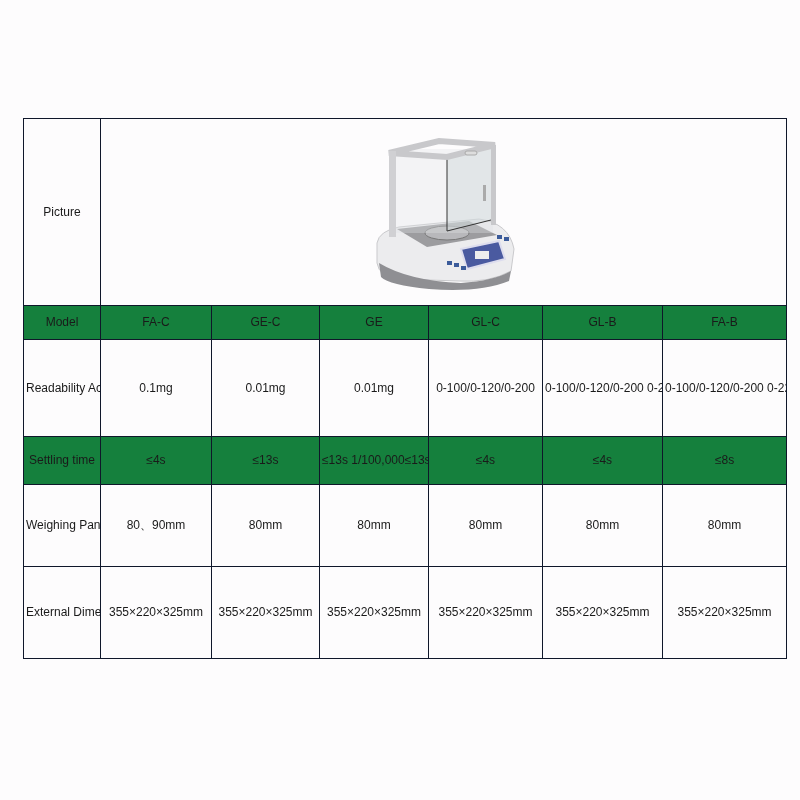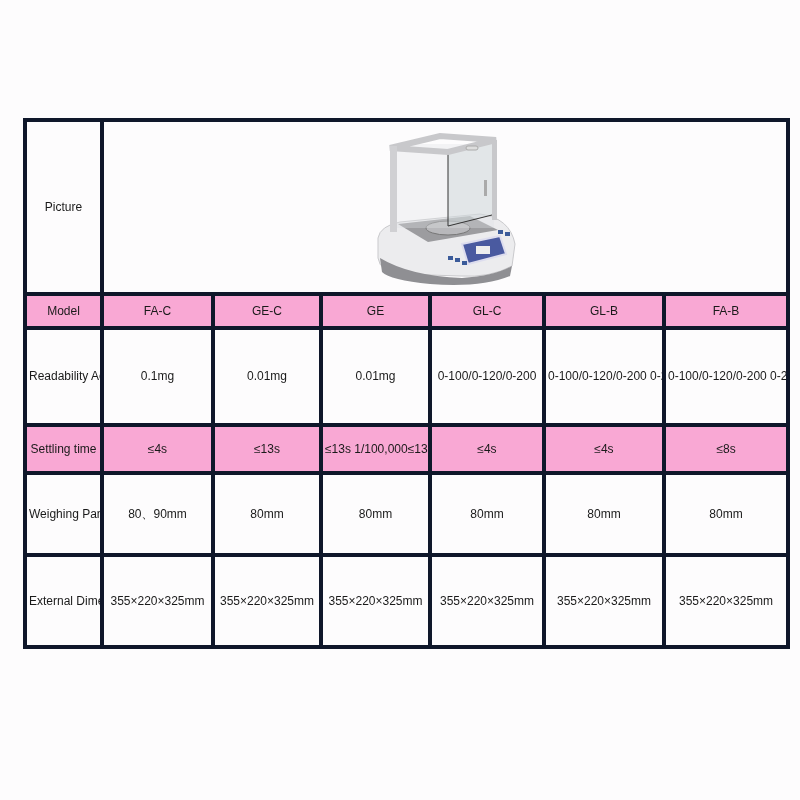--- a/index.html
+++ b/index.html
@@ -13,29 +13,29 @@
   }
   table.spec {
     position: absolute;
     left: 23px; top: 118px;
     width: 763px;
     border-collapse: collapse;
     table-layout: fixed;
     font-size: 12px;
   }
   table.spec td {
-    border: 4px solid #0f172a;
+    border: 1px solid #0f172a;
     text-align: center;
     vertical-align: middle;
-    padding: 0 2px;
+    padding: 8px 2px;
     line-height: 15px;
     white-space: nowrap;
     overflow: hidden;
   }
-  tr.gray td { background: #f9a8d4; }
+  tr.gray td { background: #15803d; }
   td.label { font-size: 12px; line-height: 15px; }
   tr.row-picture { height: 170px; }
   tr.row-model { height: 34px; }
   tr.row-readability { height: 97px; }
   tr.row-settling { height: 48px; }
   tr.row-weighing { height: 82px; }
   tr.row-power { height: 45px; }
   tr.row-external { height: 92px; }
   td.label-left { text-align: left; padding-left: 8px; }
   .multiline { white-space: pre-line; }

